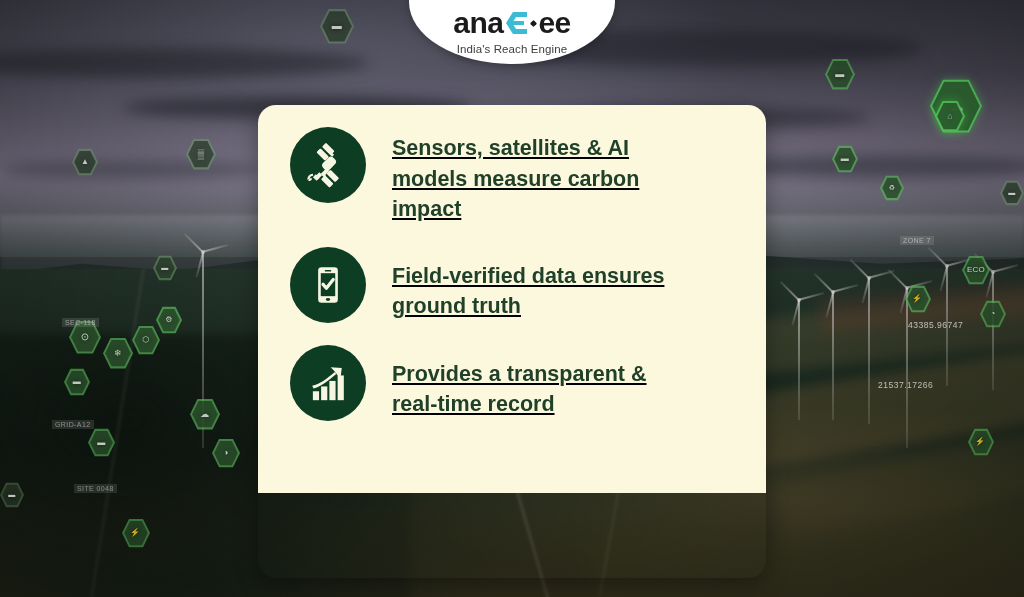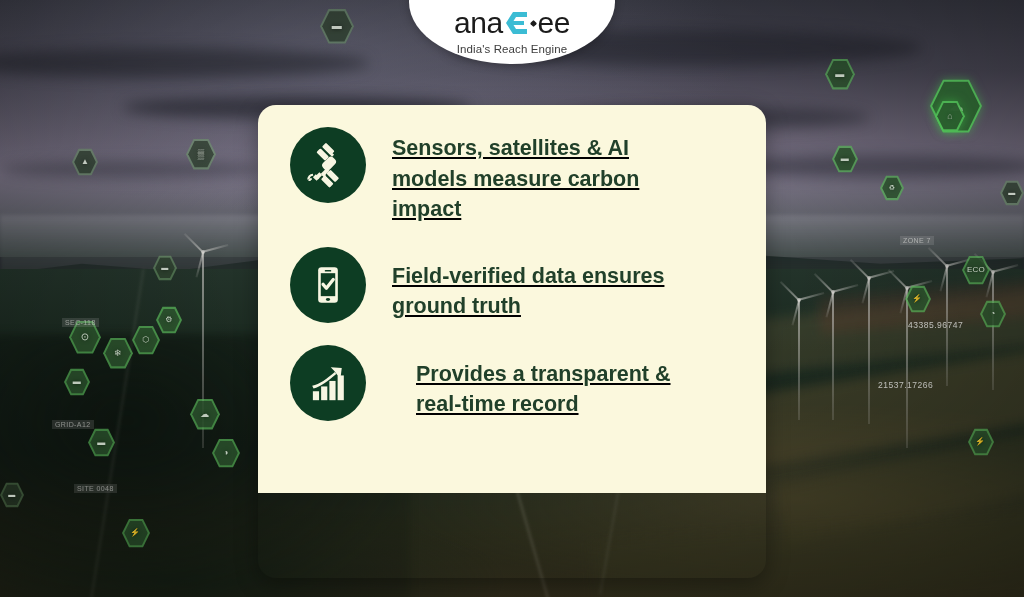--- a/index.html
+++ b/index.html
@@ -192,21 +192,21 @@
     align-items: center;
     justify-content: flex-end;
     padding-bottom: 9px;
     box-sizing: border-box;
     z-index: 6;
   }
   .logo-word {
     display: flex;
     align-items: center;
     font-size: 30px;
-    font-weight: normal;
+    font-weight: bold;
     color: #1b1b1b;
     letter-spacing: -.5px;
     line-height: 1;
   }
   .logo-mark {
     position: relative;
     width: 26px;
     height: 26px;
     margin: 0 1px;
     display: inline-block;
@@ -258,21 +258,21 @@
     background: #fbf8dd;
     padding: 22px 26px 0 32px;
     box-sizing: border-box;
   }
   .feature {
     display: flex;
     align-items: flex-start;
     margin-bottom: 22px;
     text-decoration: underline;
   }
-  .feature:last-child { margin-bottom: 0; gap: 24px; }
+  .feature:last-child { margin-bottom: 0; }
   .feature-icon {
     flex: 0 0 auto;
     width: 76px;
     height: 76px;
     border-radius: 50%;
     background: #0d3d23;
     display: flex;
     align-items: center;
     justify-content: center;
     margin-right: 26px;

